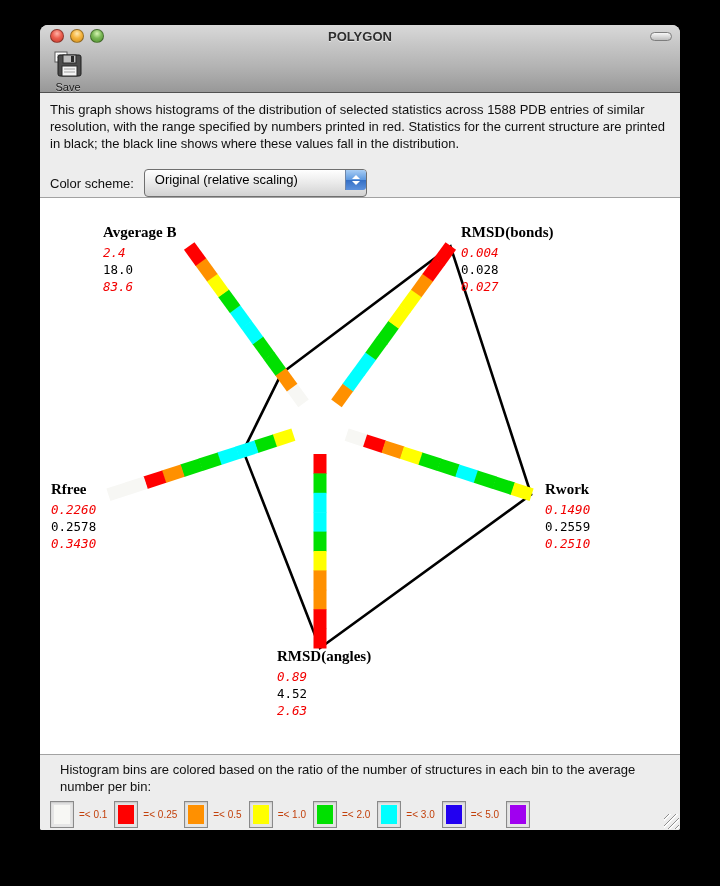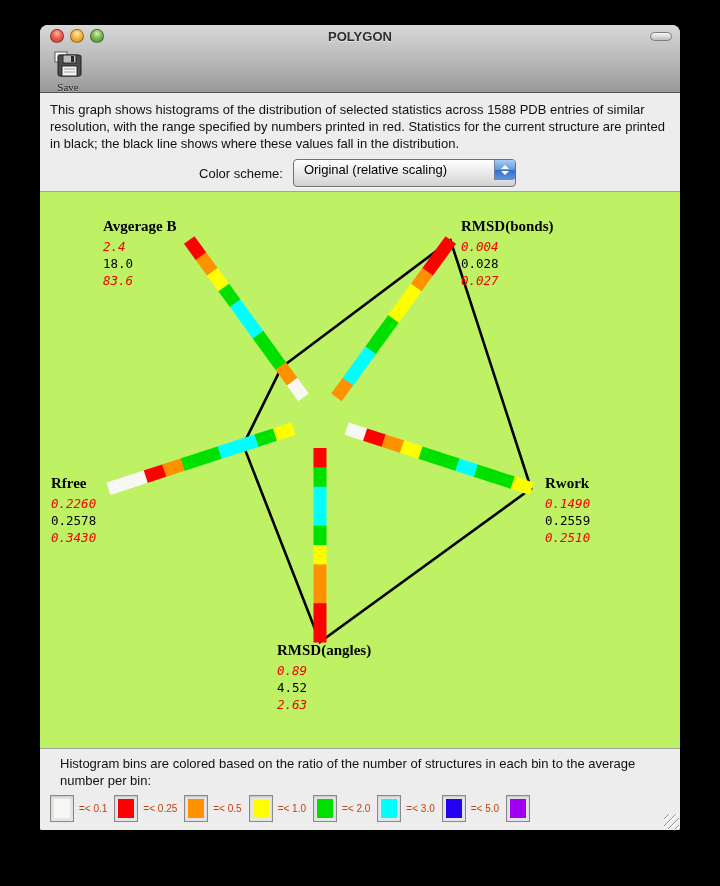--- a/index.html
+++ b/index.html
@@ -27,45 +27,45 @@
   .traffic{position:absolute;top:4px;left:10px;display:flex;gap:6px;}
   .light{width:14px;height:14px;border-radius:50%;border:1px solid rgba(0,0,0,.35);}
   .light.red{background:radial-gradient(circle at 50% 30%,#ffb3a7 0%,#ec5f50 45%,#c33a2b 100%);}
   .light.yellow{background:radial-gradient(circle at 50% 30%,#ffe9b0 0%,#f5b43d 45%,#cd8c1e 100%);}
   .light.green{background:radial-gradient(circle at 50% 30%,#d6f5b2 0%,#7ab856 45%,#4e8f2d 100%);}
   .pill{
     position:absolute;right:8px;top:7px;width:22px;height:9px;border-radius:5px;
     background:linear-gradient(#f7f7f7,#bdbdbd);border:1px solid #7d7d7d;
   }
   .save-btn{position:absolute;left:8px;top:26px;width:40px;text-align:center;cursor:default;}
-  .save-btn .lbl{font-size:11px;color:#1c1c1c;margin-top:0px;text-shadow:0 1px 0 rgba(255,255,255,.4);font-family:Liberation Serif, serif;}
+  .save-btn .lbl{font-size:11px;color:#1c1c1c;margin-top:0px;text-shadow:0 1px 0 rgba(255,255,255,.4);}
   
   .content-top{flex:0 0 98px;background:#ededed;padding:8px 15px 0 10px;}
   .desc{font-size:13px;line-height:17px;color:#101010;}
-  .combo-row{display:flex;align-items:center;margin-top:7px;justify-content:center;}
+  .combo-row{display:flex;align-items:center;margin-top:17px;}
   .combo-label{font-size:13px;color:#101010;}
   .popup{
     margin-left:10px;width:223px;height:28px;position:relative;
     border:1px solid #6f6f6f;border-radius:4px;
     background:linear-gradient(#ffffff,#ececec 45%,#d2d2d2);
     box-shadow:0 1px 0 rgba(255,255,255,.6);
     font-size:13px;line-height:20px;color:#000;padding-left:10px;
   }
   .popup .stepper{
     position:absolute;right:0;top:0;width:21px;height:20px;
     border-left:1px solid #6f86a8;border-radius:0 3px 3px 0;
     background:linear-gradient(#a7cdf4 0%,#5f9ae0 48%,#3670c6 52%,#5d92dd 100%);
     display:flex;flex-direction:column;align-items:center;justify-content:center;gap:2px;
   }
   .tri{width:0;height:0;border-left:4px solid transparent;border-right:4px solid transparent;}
   .tri.up{border-bottom:4px solid #fff;}
   .tri.down{border-top:4px solid #fff;}
   
   .plot-panel{
-    flex:0 0 558px;position:relative;background:#bef264;
+    flex:0 0 558px;position:relative;background:#ffffff;
     border-top:1px solid #a2a2a2;border-bottom:1px solid #a2a2a2;
   }
   .plot-panel svg{position:absolute;left:0;top:0;}
   .stat-label{position:absolute;z-index:2;}
   .stat-title{font-family:"Liberation Serif",serif;font-weight:bold;font-size:15px;color:#000;margin-bottom:3px;}
   .stat-val{font-family:"DejaVu Sans Mono",monospace;font-size:12.5px;line-height:17px;color:#000;}
   .stat-val.red{color:#f20000;font-style:italic;}
   .lbl-avgb{left:63px;top:26px;}
   .lbl-bonds{left:421px;top:26px;}
   .lbl-rwork{left:505px;top:283px;}

